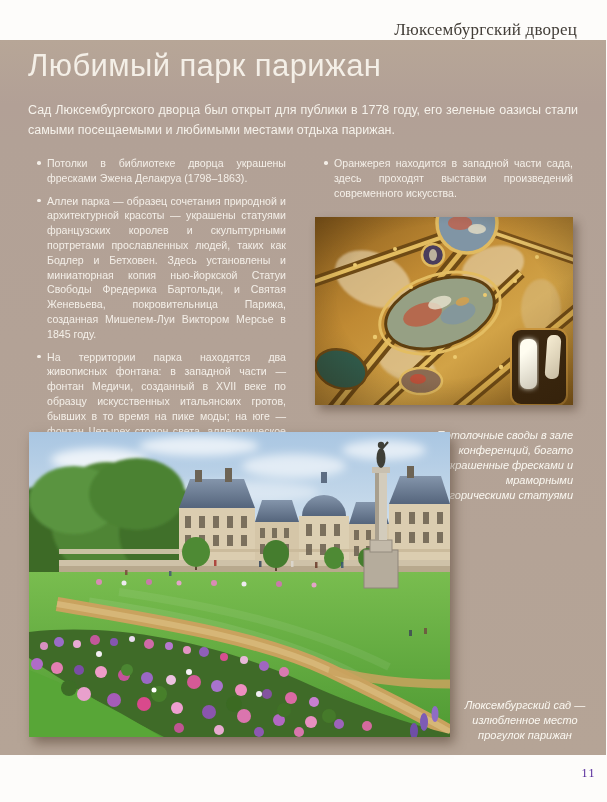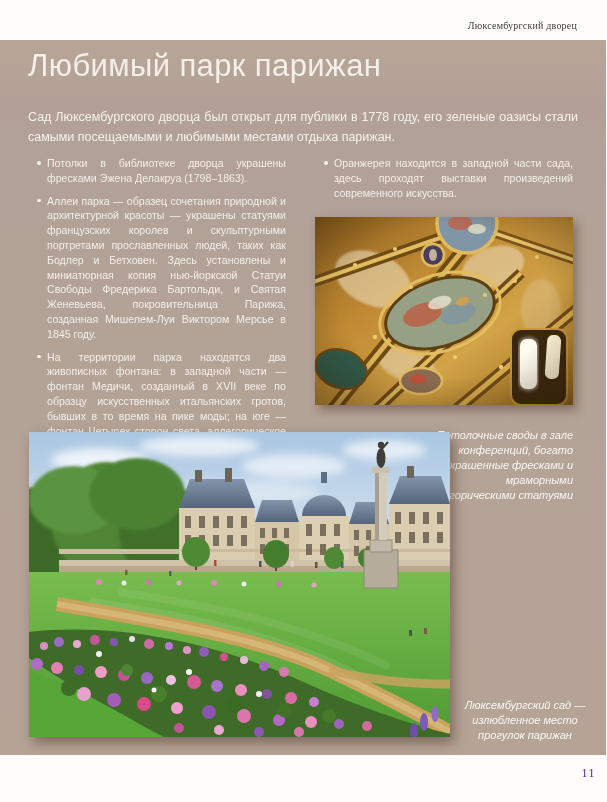--- a/index.html
+++ b/index.html
@@ -1,24 +1,24 @@
 <!DOCTYPE html>
 <html><head>
 <meta charset="utf-8">
 <style>
   html,body{margin:0;padding:0;}
   body{width:607px;height:802px;position:relative;background:#fdfcfa;
        font-family:"Liberation Sans",sans-serif;overflow:hidden;}
   .band{position:absolute;left:0;top:40px;width:606px;height:715px;
         background:linear-gradient(180deg,#b7a697 0%,#b2a096 9%,#b2a196 14%,#b5a496 100%);}
   .running-head{position:absolute;top:20px;right:30px;
-        font-family:"Liberation Serif",serif;font-size:10px;color:#423d37;letter-spacing:.2px;}
+        font-family:"Liberation Serif",serif;font-size:17px;color:#423d37;letter-spacing:.2px;}
   .title{position:absolute;left:28px;top:8px;margin:0;font-weight:300;
         font-size:31px;letter-spacing:.4px;color:#f4efe7;}
-  .intro{position:absolute;left:28px;top:67px;width:550px;margin:0;
+  .intro{position:absolute;left:28px;top:60px;width:550px;margin:0;
         font-size:12.5px;line-height:20px;text-align:justify;color:#f6f2eb;}
   .col{position:absolute;top:108px;width:266px;font-size:10.6px;line-height:14.8px;
         text-align:justify;color:#f4efe8;}
   .col-left{left:28px;}
   .col-right{left:315px;}
   .fact{position:relative;padding-left:11px;margin:8px;}
   .fact .dot{position:absolute;left:1px;top:5px;width:3.5px;height:3.5px;
         border-radius:50%;background:#f4efe8;}
   .photo{position:absolute;overflow:hidden;}
   .photo svg{display:block;}

